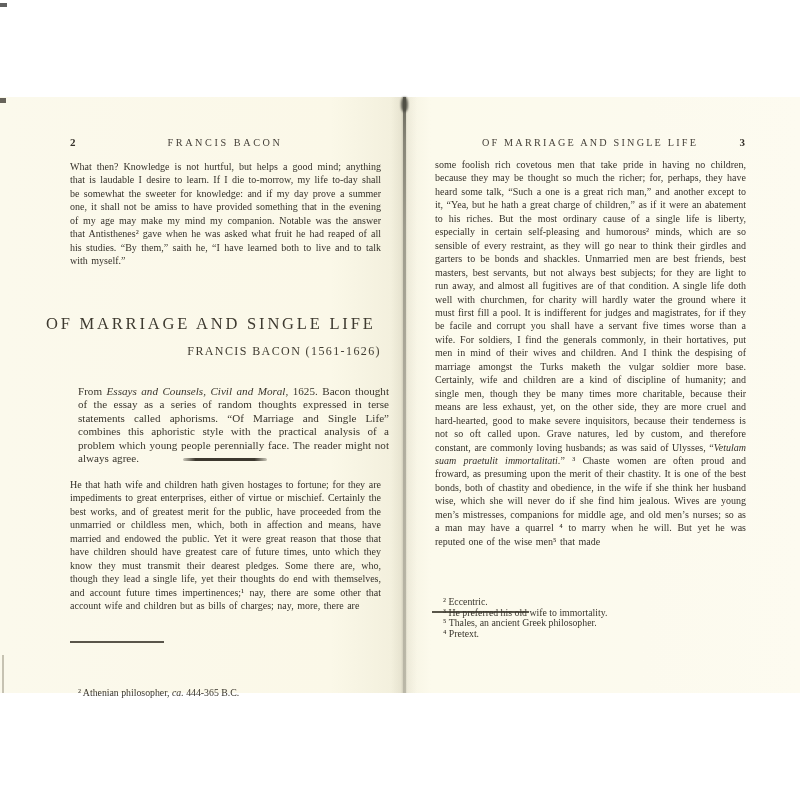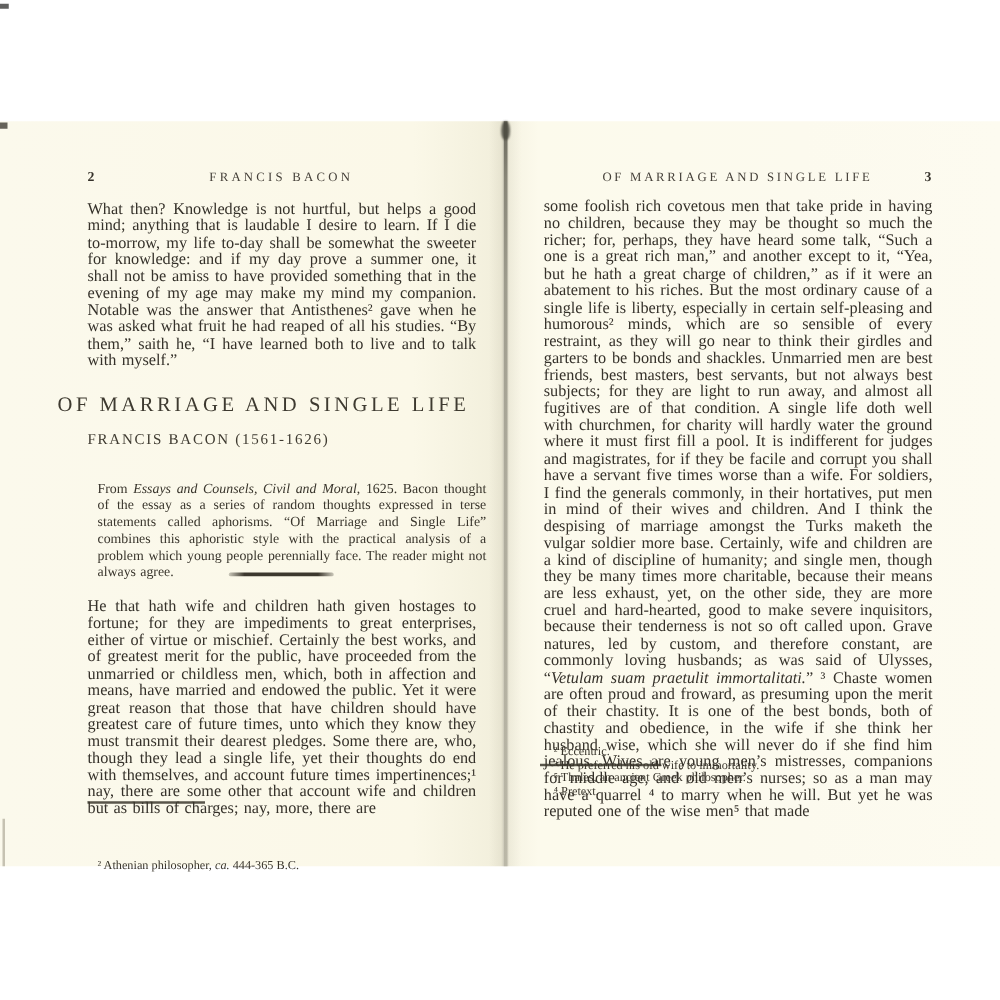--- a/index.html
+++ b/index.html
@@ -65,36 +65,36 @@
   .pagenum{
     position:absolute;top:0;font-size:11px;font-weight:bold;letter-spacing:0;
     color:#35312a;
   }
   .pagenum.pn-left{left:0;}
   .pagenum.pn-right{right:0;}
 
   
   .bodytext{
     position:absolute;width:311px;margin:0;
-    font-size:13px;line-height:13.45px;
+    font-size:10px;line-height:13.45px;
     text-align:justify;word-spacing:1px;color:#35312a;
   }
   .page.left .para1{left:70px;top:63px;}
   .page.left .para2{left:70px;top:381px;}
   .page.right .para-main{left:32px;top:61px;}
 
   
   .essay-title{
     position:absolute;left:46px;top:217px;width:311px;margin:0;
     font-size:16.5px;font-weight:normal;letter-spacing:2.8px;
     text-align:center;color:#3e3a30;white-space:nowrap;
   }
   .byline{
     position:absolute;left:70px;top:247px;width:311px;
-    font-size:12px;letter-spacing:1.4px;text-align:left;color:#3e3a30;
+    font-size:12px;letter-spacing:1.4px;text-align:right;color:#3e3a30;
     white-space:nowrap;
   }
   .intro{
     position:absolute;left:70px;top:280px;width:311px;margin:8px;
     font-size:11.1px;line-height:13.4px;text-align:justify;
     word-spacing:0.6px;color:#39352c;
   }
 
   
   .section-rule{

